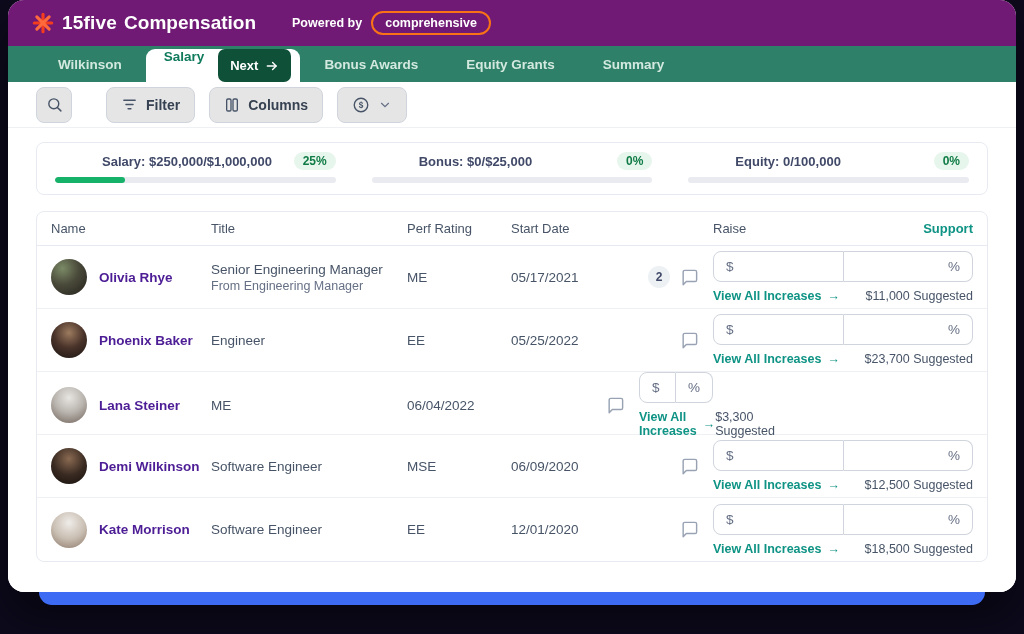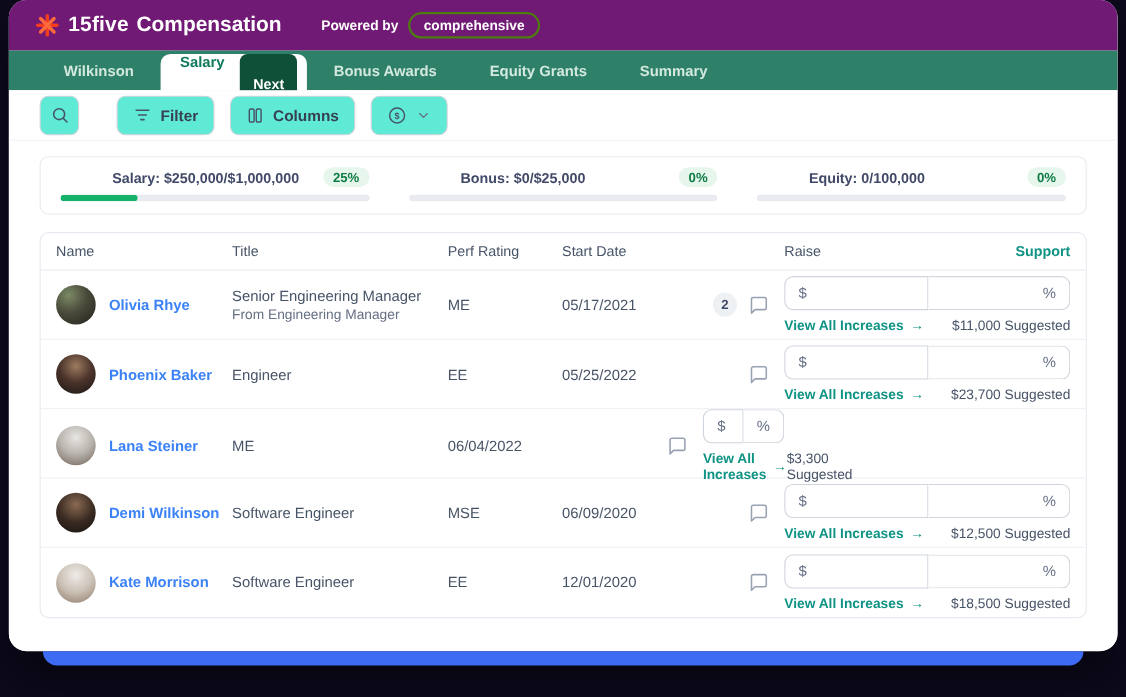--- a/index.html
+++ b/index.html
@@ -10,39 +10,39 @@
             border-radius:16px; overflow:hidden; display:flex; flex-direction:column;
             box-shadow:0 24px 48px rgba(0,0,0,.55); }
 
   
   .topbar { height:46px; background:#701a75; display:flex; align-items:center;
             padding:0 24px; flex-shrink:0; }
   .logo-mark { display:flex; align-items:center; margin-right:8px; }
   .brand { color:#fff; font-size:19px; font-weight:700; letter-spacing:.2px; }
   .app-title { color:#fff; font-size:19px; font-weight:700; margin-left:7px; }
   .powered { color:#fff; font-size:12.5px; font-weight:700; margin-left:36px; }
-  .badge-pill { border:2px solid #4d7c0f; color:#fff; border-radius:999px;
+  .badge-pill { border:2px solid #f97316; color:#fff; border-radius:999px;
                 font-size:12.5px; font-weight:700; padding:3px 12px; margin-left:9px; }
 
   
   .nav { height:36px; background:#2e8168; display:flex; align-items:flex-end;
          padding-left:26px; flex-shrink:0; }
   .nav-tab { color:#d3e9df; font-size:13.5px; font-weight:600; padding:0 24px;
              height:36px; display:flex; align-items:center; cursor:pointer; }
   .tab-active-group { background:#fff; border-radius:9px 9px 0 0; height:33px;
              display:flex; gap:14px; padding:0 9px 0 18px; }
   .salary-label { color:#0f7a5c; font-size:13.5px; font-weight:700; }
   .next-btn { background:#0f5038; color:#fff; font-size:13px; font-weight:600;
-              border:none; border-radius:7px; padding:20px 12px; display:flex;
-              align-items:center; gap:7px; cursor:pointer;flex-direction:column; }
+              border:none; border-radius:7px; padding:10px 12px; display:flex;
+              align-items:center; gap:7px; cursor:pointer; }
 
   
   .toolbar { height:46px; background:#fff; border-bottom:1px solid #eef0f3;
              display:flex; align-items:center; padding:0 28px; flex-shrink:0; }
-  .tool-btn { border:1px solid #d0d5dd; border-radius:8px; height:36px; background:#5eead4;
+  .tool-btn { border:1px solid #d0d5dd; border-radius:8px; height:36px; background:#e5e5e5;
               display:flex; align-items:center; gap:8px; padding:0 14px;
               font-size:14px; font-weight:600; color:#364152; cursor:pointer; }
   .icon-btn { width:36px; justify-content:center; padding:0; margin-right:20px; }
   .tool-btn + .tool-btn { margin-left:14px; }
 
   
   .content { flex:1; padding:14px 28px 0; background:#fff; }
 
   .budget-card { border:1px solid #e7eaf0; border-radius:8px;
                  display:flex; gap:36px; padding:9px 18px 11px; }
@@ -59,21 +59,21 @@
   .thead, .trow { display:grid; grid-template-columns:160px 196px 104px 128px 74px 1fr;
                   align-items:center; padding:0 14px; }
   .thead { height:34px; border-bottom:1px solid #e7eaf0; font-size:13px;
            color:#475467; font-weight:500; }
   .raise-head { display:flex; justify-content:space-between; align-items:center; }
   .autofill { color:#0e9384; font-weight:700; cursor:pointer; }
   .trow { height:63px; border-bottom:1px solid #eef0f3; }
   .trow:last-child { border-bottom:none; }
 
   .name-cell { display:flex; align-items:center; gap:12px; font-weight:700;
-               font-size:13.5px; color:#3b82f6; }
+               font-size:13.5px; color:#4c1d95; }
   .avatar { width:36px; height:36px; border-radius:50%; flex-shrink:0; }
   .av1 { background:radial-gradient(circle at 32% 26%, #7b8a66 0%, #4a4a3a 45%, #23201c 100%); }
   .av2 { background:radial-gradient(circle at 50% 30%, #9c7b5f 0%, #4a332a 48%, #191411 100%); }
   .av3 { background:radial-gradient(circle at 50% 30%, #e8e6e2 0%, #b9b4ae 48%, #6e6158 100%); }
   .av4 { background:radial-gradient(circle at 50% 30%, #8a6a52 0%, #3a2b22 52%, #15100d 100%); }
   .av5 { background:radial-gradient(circle at 50% 30%, #efece8 0%, #c9beb2 52%, #8a7768 100%); }
 
   .emp-title { font-size:13.5px; color:#475467; }
   .emp-subtitle { font-size:12.5px; color:#667085; margin-top:2px; }
   .emp-subtitle:empty { display:none; }

